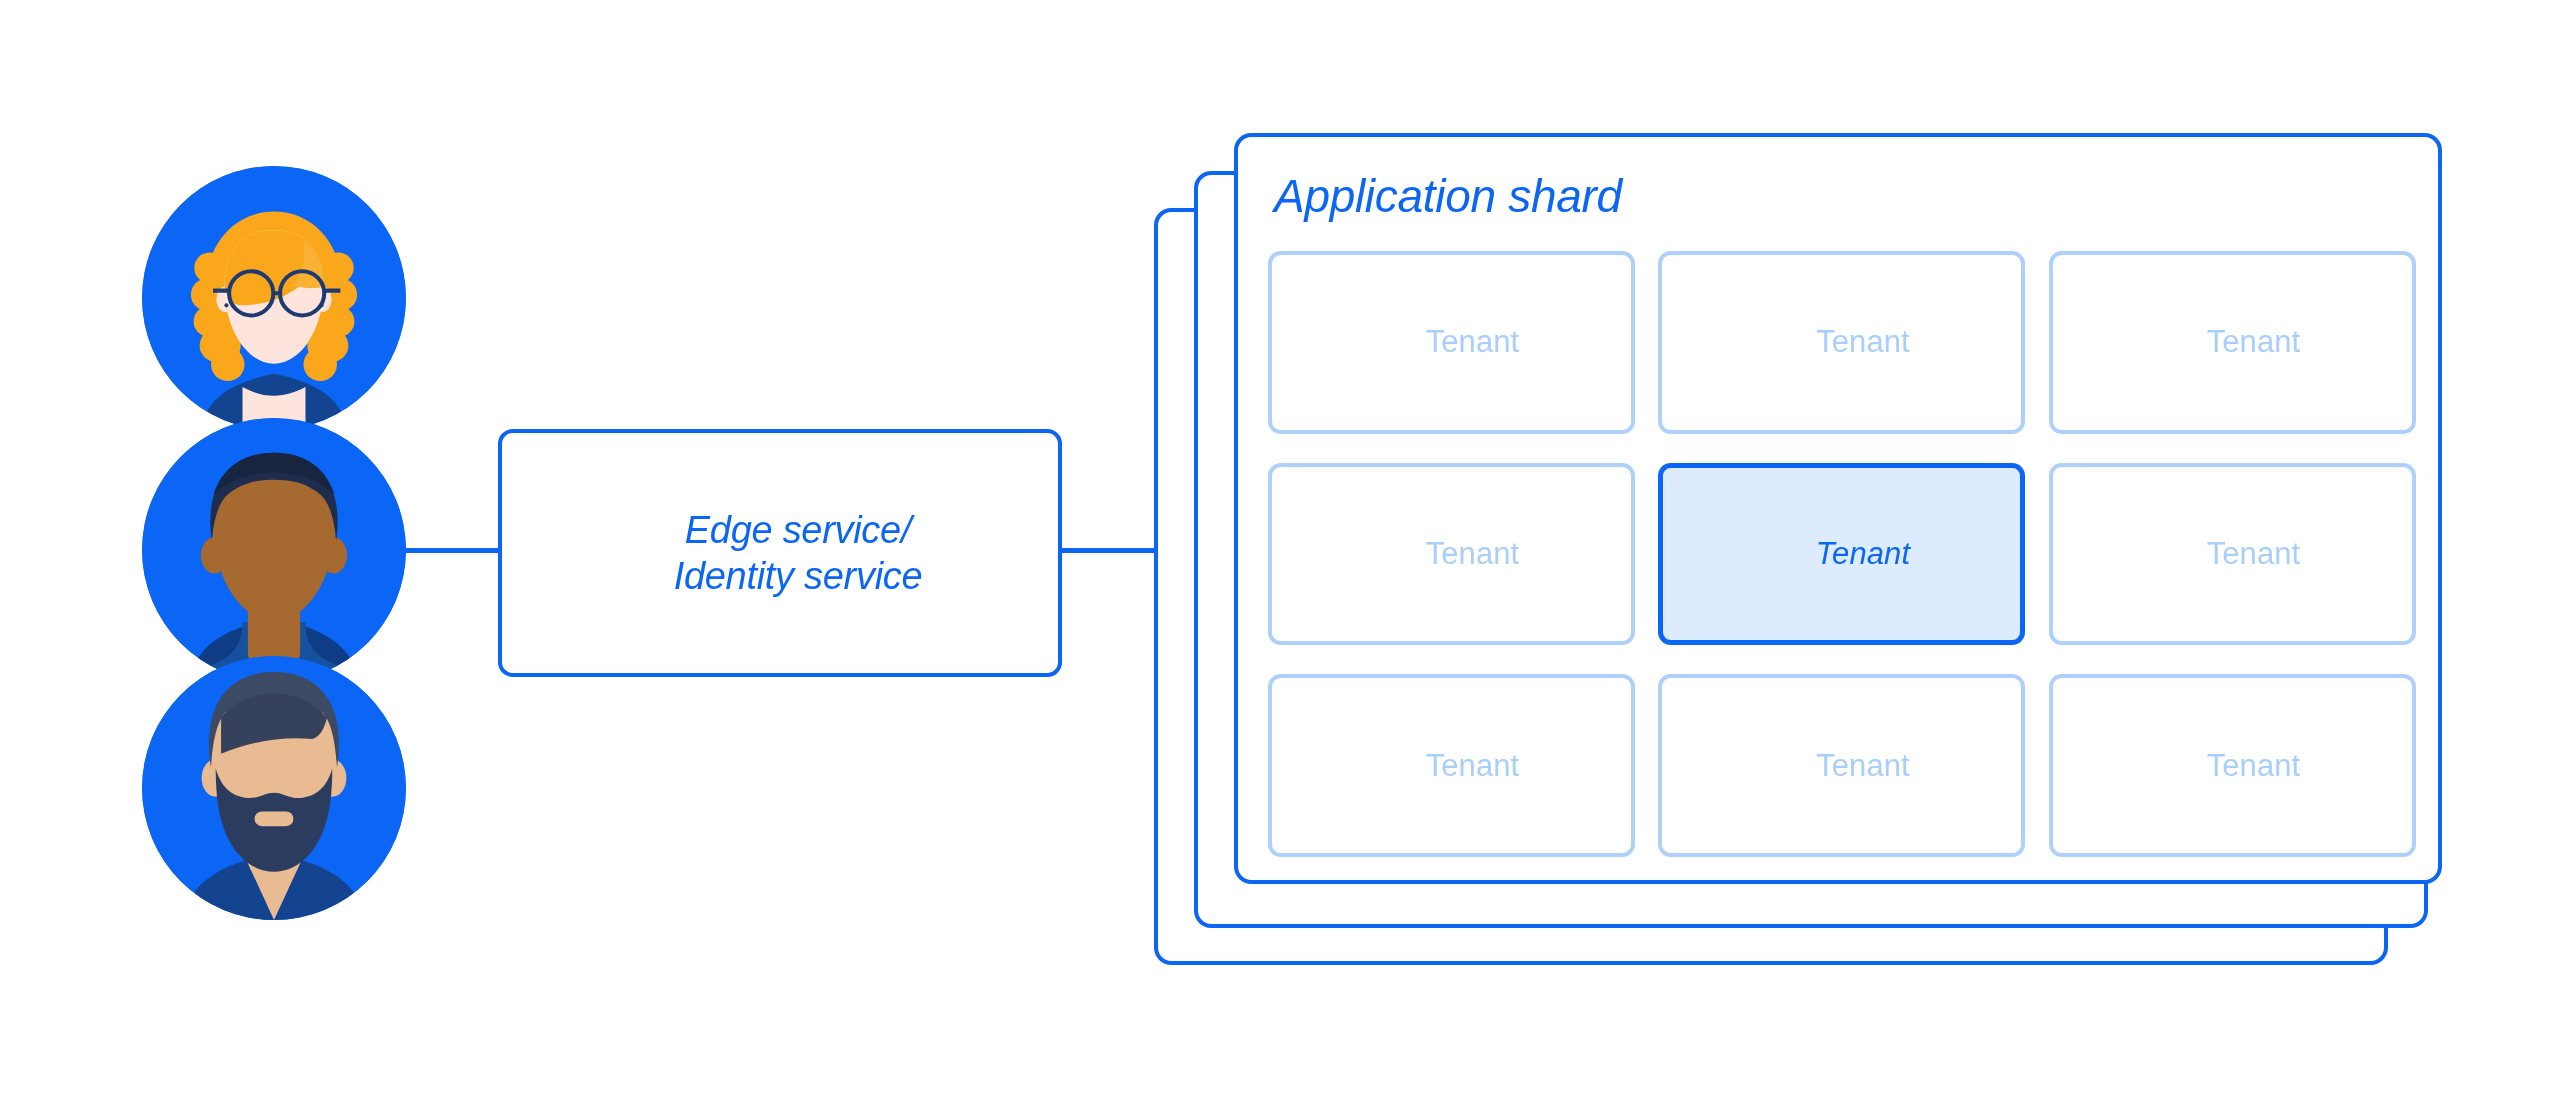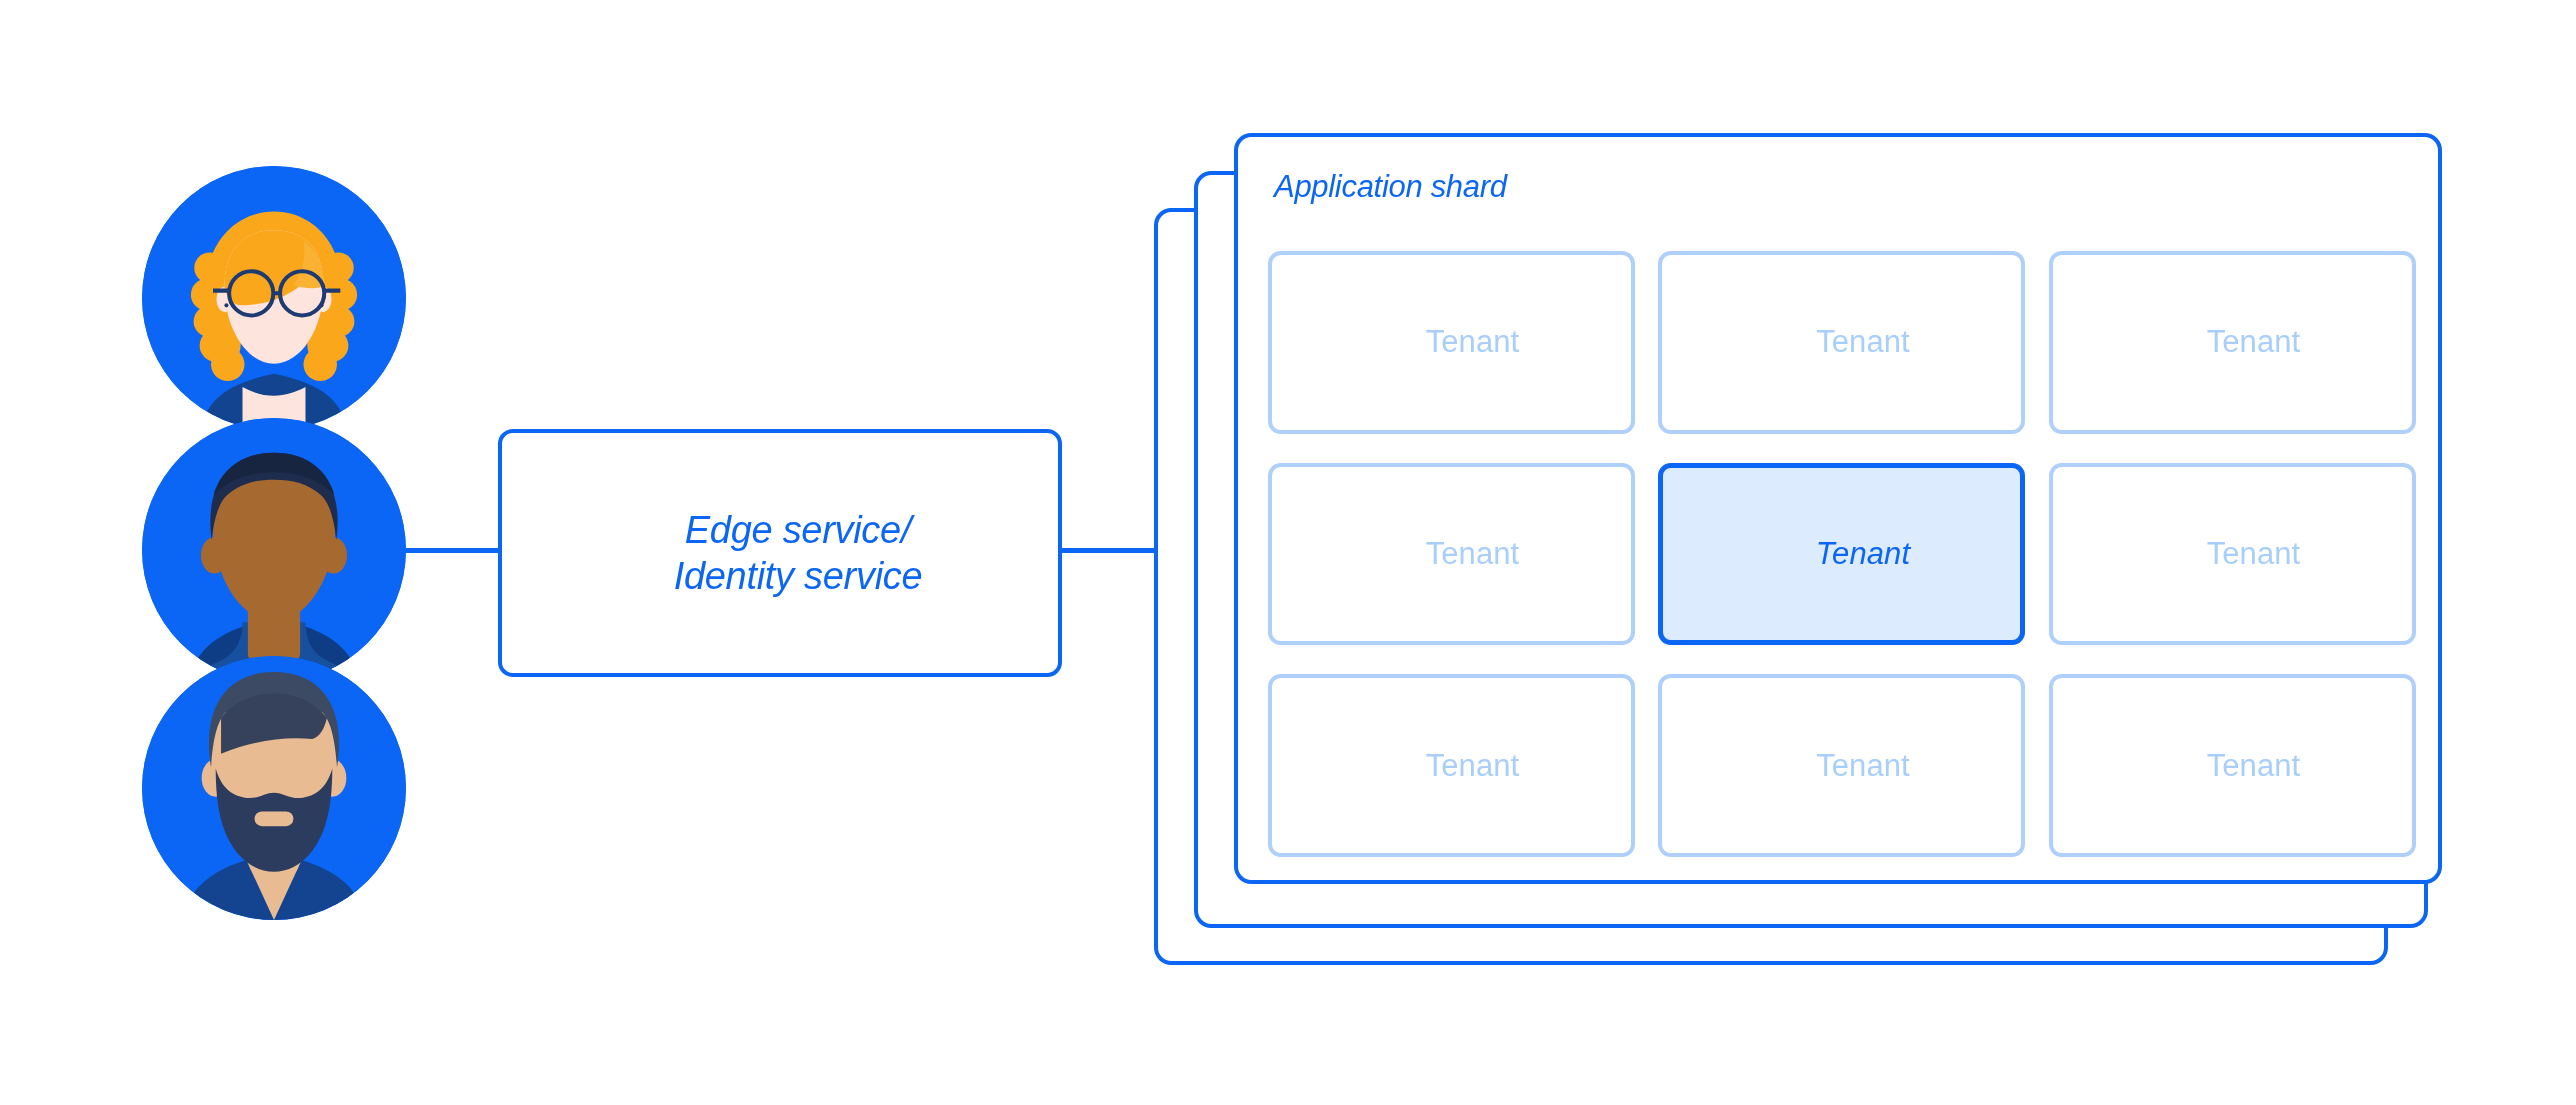--- a/index.html
+++ b/index.html
@@ -26,21 +26,21 @@
   #edge-box .label{color:#0b66f5;font-style:italic;font-size:38px;
                    line-height:1.22;text-align:center;font-weight:400;
                    letter-spacing:-0.3px;white-space:pre;}
 
   
   #shard-back{left:1154px;top:208px;width:1234px;height:757px;z-index:1;}
   #shard-mid {left:1194px;top:171px;width:1234px;height:757px;z-index:2;}
   #shard-front{left:1234px;top:133px;width:1208px;height:751px;z-index:3;}
 
   #shard-title{position:absolute;left:36px;top:32px;color:#0b66f5;
-               font-style:italic;font-size:31px;letter-spacing:-0.3px;
+               font-style:italic;font-size:46px;letter-spacing:-0.3px;
                font-weight:400;white-space:nowrap;}
 
   
   #tenant-grid{position:absolute;left:29.5px;top:114px;width:1148px;height:606px;
                display:grid;grid-template-columns:repeat(3,1fr);
                grid-template-rows:repeat(3,1fr);
                column-gap:23.5px;row-gap:29px;}
   .tenant{box-sizing:border-box;border:4px solid #aed0fb;border-radius:12.7px;
           background:#ffffff;display:flex;align-items:center;
           justify-content:center;}

